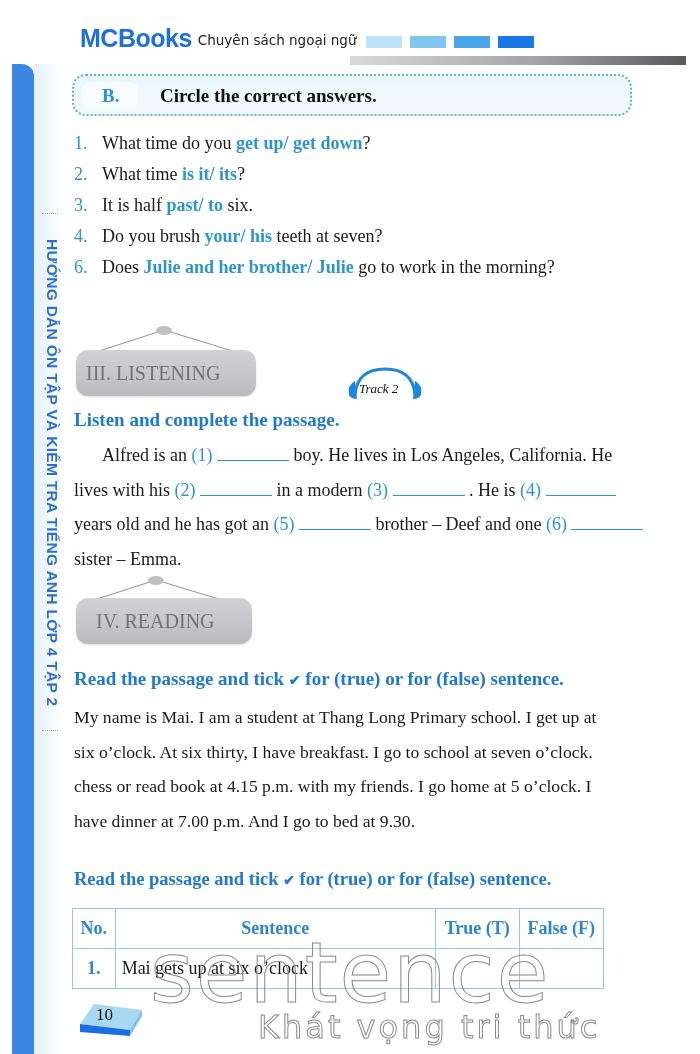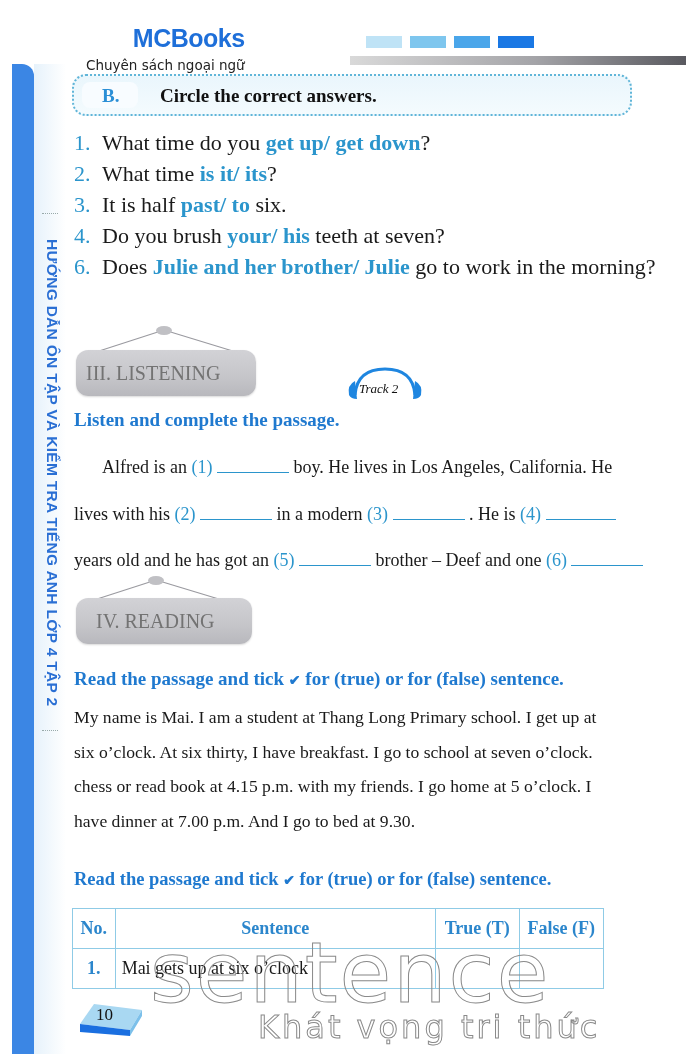--- a/index.html
+++ b/index.html
@@ -1,20 +1,20 @@
 <!DOCTYPE html>
 <html><head>
 <meta charset="utf-8">
 <style>
   * { box-sizing: border-box; margin: 0; padding: 0; }
   html, body { width: 700px; height: 1054px; background: #ffffff; overflow: hidden; }
   body { position: relative; font-family: "Liberation Serif", "DejaVu Serif", serif; color: #1a1a1a; }
 
   
-  .hdr { position: absolute; left: 80px; top: 24px; height: 28px; display: flex; align-items: flex-end; flex-direction: column; }
+  .hdr { position: absolute; left: 80px; top: 24px; height: 28px; display: flex; align-items: center; }
   .logo { font-family: "Liberation Sans", "DejaVu Sans", sans-serif; font-weight: 900; font-size: 25px; color: #1e6fd9; letter-spacing: -0.5px; }
   .tagline { font-family: "DejaVu Sans", sans-serif; font-size: 13.5px; color: #222; margin-left: 6px; margin-top: 4px; }
   .swatches { position: absolute; left: 366px; top: 36px; display: flex; gap: 8px; }
   .sw { width: 36px; height: 12px; }
   .hdr-bar { position: absolute; left: 350px; top: 56px; width: 336px; height: 9px;
     background: linear-gradient(90deg, #d9d9d9 0%, #a4a4a8 55%, #59595f 100%); }
 
   
   .stripe { position: absolute; left: 12px; top: 64px; width: 22px; height: 990px; background: #3b86e4; border-top-right-radius: 12px; }
   .stripe-light { position: absolute; left: 34px; top: 64px; width: 32px; height: 990px;
@@ -26,39 +26,39 @@
 
   
   .sec-b { position: absolute; left: 72px; top: 74px; width: 560px; height: 42px;
     border: 2px dotted #60b5d8; border-radius: 14px; background: linear-gradient(180deg, #eaf6fc, #f4fbfe); }
   .sec-b .letter { position: absolute; left: 28px; top: 9px; font-weight: 700; font-size: 19px; color: #2b8fd6; }
   .sec-b .title { position: absolute; left: 86px; top: 9px; font-weight: 700; font-size: 19px; color: #111; }
   .sec-b .lbox { position: absolute; left: 8px; top: 6px; width: 56px; height: 26px; background: #f8fcff; border-radius: 8px; }
 
   
   .qlist { position: absolute; left: 74px; top: 131px; list-style: none; }
-  .qlist li { height: 31px; font-size: 22px; line-height: 24px; white-space: nowrap; }
+  .qlist li { height: 31px; font-size: 18px; line-height: 24px; white-space: nowrap; }
   .qlist .num { color: #2b95cc; display: inline-block; width: 28px; }
   .opt { color: #2b95cc; font-weight: 700; }
 
   
   .sign { position: absolute; width: 180px; }
   .sign .plate { position: absolute; left: 0; width: 180px; height: 46px; border-radius: 12px;
     background: linear-gradient(180deg, #d2d2d6 0%, #c5c5c9 60%, #b8b8bd 100%); box-shadow: 0 1px 2px rgba(0,0,0,.15); }
   .sign .hook { position: absolute; left: 80px; width: 16px; height: 9px; border-radius: 50%; background: #c0c0c4; }
   .sign .plate-text { position: absolute; font-weight: 400; font-size: 20px; color: #737373; }
 
   .track { position: absolute; left: 343px; top: 365px; width: 84px; height: 40px; }
   .track-label { position: absolute; left: 16px; top: 16px; font-style: italic; font-size: 13px; color: #111; }
 
   .instr { position: absolute; left: 74px; font-weight: 700; font-size: 19px; color: #1f79cf; white-space: nowrap; }
   .check { color: #1f79cf; font-size: 14px; }
 
   .passage { position: absolute; left: 74px; width: 608px; font-size: 18px; text-align: justify; }
-  .listen p { height: 34.5px; line-height: 34px; white-space: nowrap; margin-top: 12px; }
+  .listen p { height: 34.5px; line-height: 34px; white-space: nowrap; }
   .blue { color: #2b95cc; }
   .blank { display: inline-block; border-bottom: 1.5px solid #2b95cc; height: 18px; vertical-align: baseline; }
 
   .reading p { height: 34.5px; line-height: 34px; white-space: nowrap; }
 
   
   table.tf { position: absolute; left: 72px; top: 908px; width: 532px; border-collapse: collapse; }
   table.tf td, table.tf th { border: 1px solid #8fcbe6; height: 40px; font-size: 18px; }
   table.tf th { color: #2b86cc; font-weight: 700; }
   table.tf td.no { color: #2b86cc; font-weight: 700; text-align: center; }
@@ -135,20 +135,21 @@
     <span>lives with his </span><span class="blue">(2)</span>
     <span class="blank" style="width:72px"></span><span> in a modern </span><span class="blue">(3)</span>
     <span class="blank" style="width:72px"></span><span> . He is </span><span class="blue">(4)</span>
     <span class="blank" style="width:70px"></span>
   </p>
   <p>
     <span>years old and he has got an </span><span class="blue">(5)</span>
     <span class="blank" style="width:72px"></span><span> brother – Deef and one </span><span class="blue">(6)</span>
     <span class="blank" style="width:72px"></span>
   </p>
+  <p><span>sister – Emma.</span></p>
 </div>
 
 <div class="sign" style="left:76px; top:576px; height:70px;">
   <svg width="180" height="30" style="position:absolute;left:0;top:0">
     <line x1="18" y1="24" x2="80" y2="4" stroke="#9a9aa0" stroke-width="1.2"></line>
     <line x1="80" y1="4" x2="146" y2="24" stroke="#9a9aa0" stroke-width="1.2"></line>
   </svg>
   <div class="hook" style="top:0; left:72px"></div>
   <div class="plate" style="top:22px; width:176px; height:46px"></div>
   <span class="plate-text" style="left:20px; top:34px">IV. READING</span>

